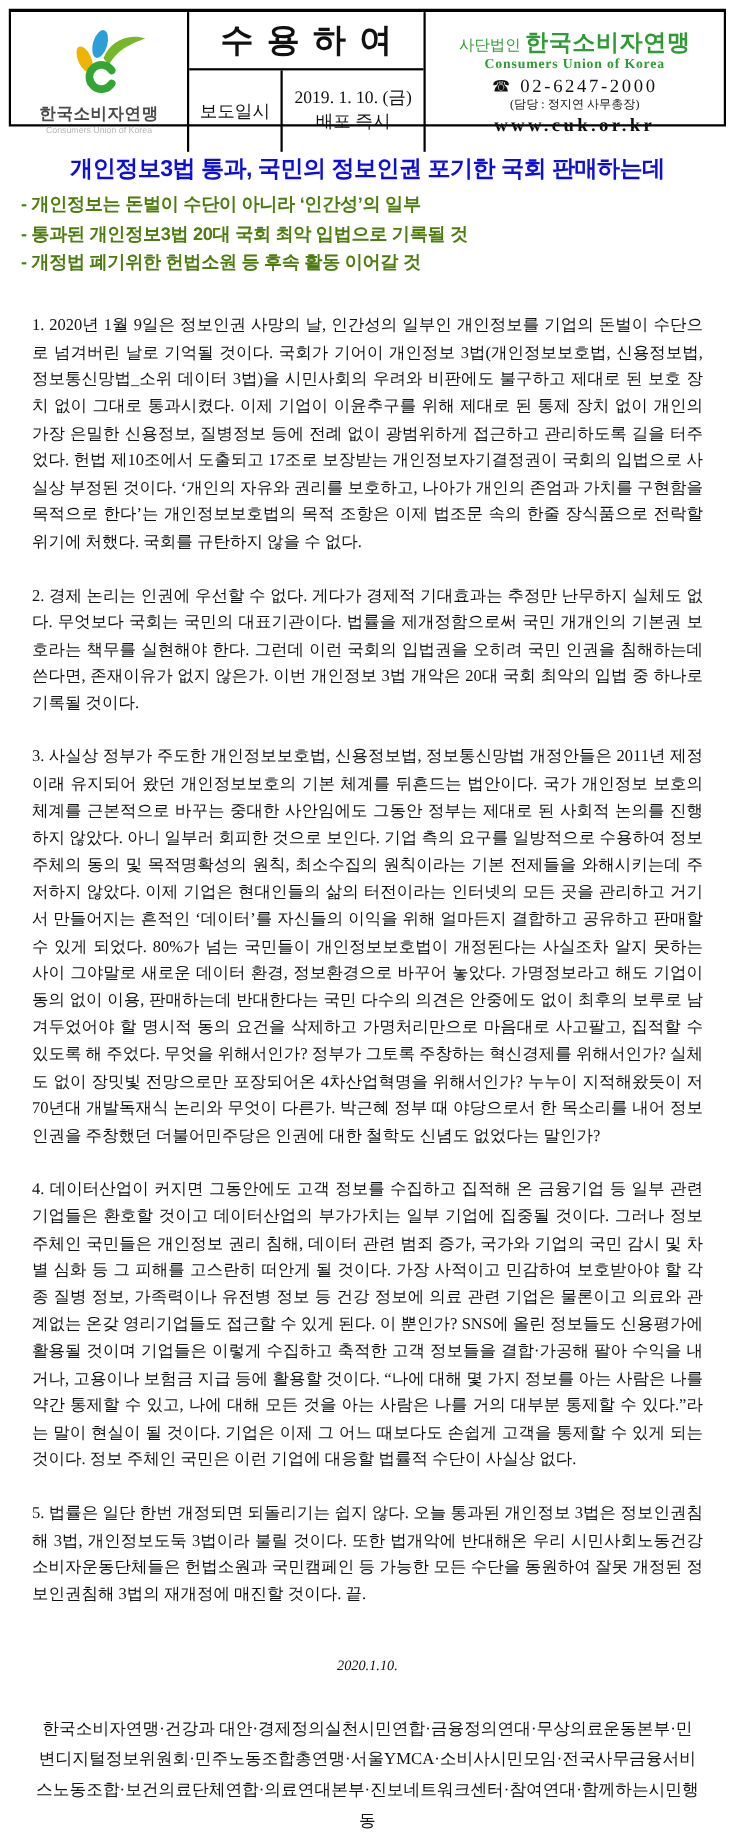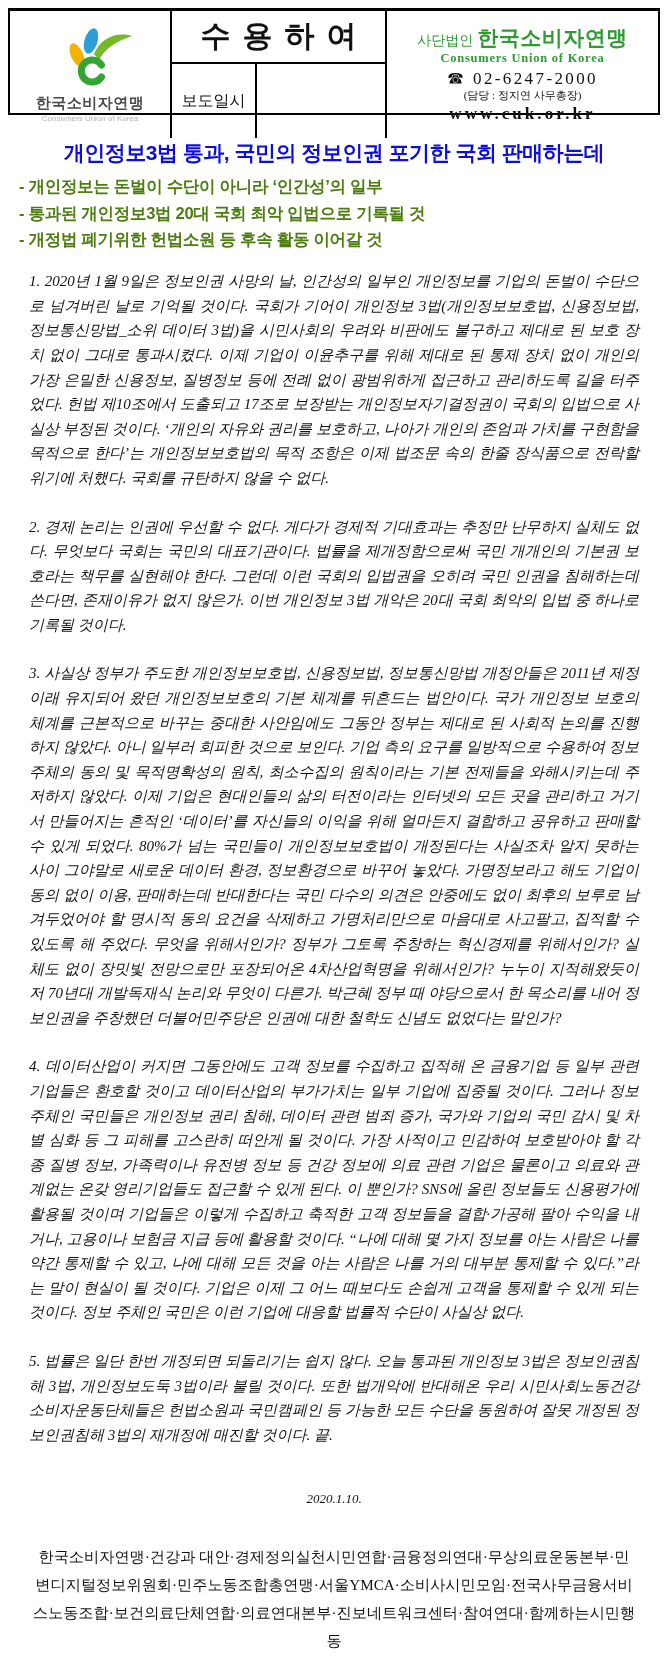--- a/index.html
+++ b/index.html
@@ -66,21 +66,21 @@
     letter-spacing:-0.5px;
   }
   .subpoints{margin:0 0 0 -10px;padding:0;list-style:none;}
   .subpoints li{
     font-family:"Liberation Sans","DejaVu Sans",sans-serif;
     font-weight:bold;font-size:16.5px;line-height:1.62;color:#4d7c0f;
     letter-spacing:-0.3px;
   }
 
   
-  .body-text{margin-top:16px;font-style:italic;}
+  .body-text{margin-top:31px;}
   .body-text p{
     font-size:15px;line-height:24.6px;
     text-align:justify;
     margin:0 0 24px 0;
     word-break:break-all;
   }
   .doc-date{text-align:center;font-size:13px;margin:44px 0 0 0;font-style:italic;}
   .footer-orgs{
     margin:36px auto 18px auto;
     width:606px;
@@ -106,20 +106,24 @@
         </svg>
       </span>
       <span class="logo-ko">한국소비자연맹</span>
       <span class="logo-en">Consumers Union of Korea</span>
     </div>
 
     <div class="cell-mid">
       <div class="doc-type">수용하여</div>
       <div class="mid-bottom">
         <div class="release-label">보도일시</div>
+        <div class="release-when">
+          <span>2019. 1. 10. (금)</span>
+          <span>배포 즉시</span>
+        </div>
       </div>
     </div>
 
     <div class="cell-org">
       <div class="org-line1">
         <span class="org-type">사단법인</span>
         <span class="org-name">한국소비자연맹</span>
       </div>
       <div class="org-en">Consumers Union of Korea</div>
       <div class="org-phone">

